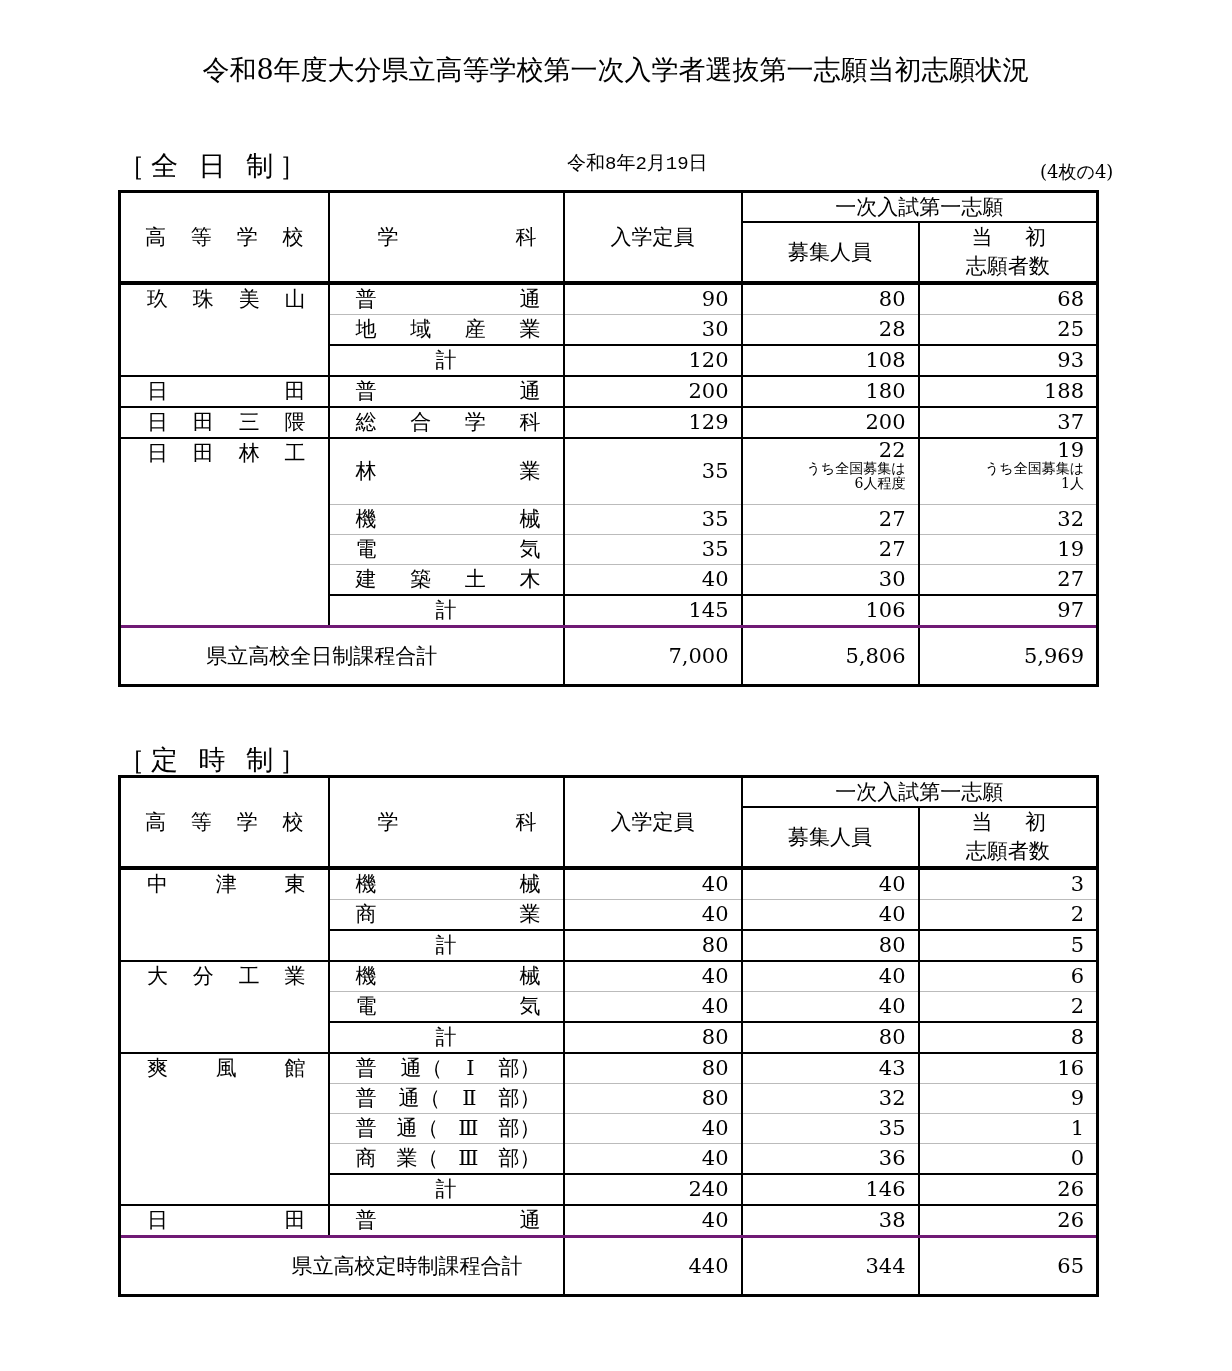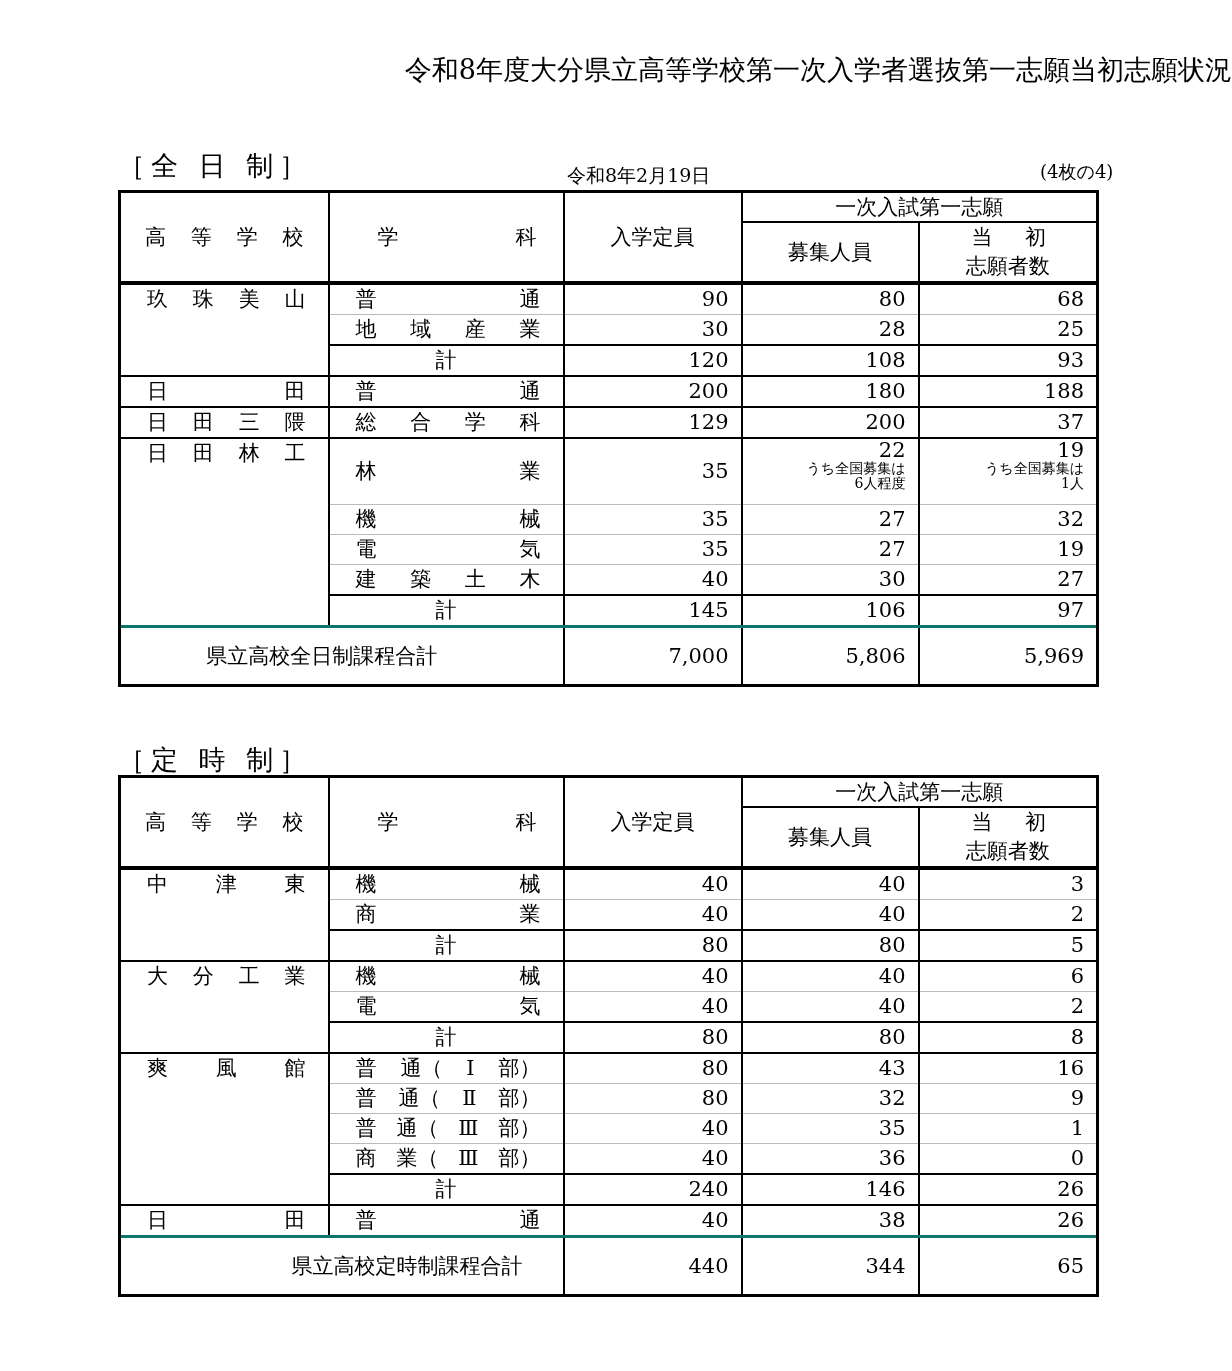--- a/index.html
+++ b/index.html
@@ -1,29 +1,29 @@
 <!DOCTYPE html>
 <html><head>
 <meta charset="utf-8">
 <style>
   html, body { margin:0; padding:0; background:#fff; }
   body { width:1232px; height:1371px; position:relative; font-family:"DejaVu Serif","Liberation Serif",serif; color:#000; }
-  .title { position:absolute; left:0; width:1232px; top:52px; text-align:right; font-size:27px; letter-spacing:0px; }
+  .title { position:absolute; left:0; width:1232px; top:52px; text-align:center; font-size:27px; letter-spacing:0px; }
   .section-label { position:absolute; left:118px; font-size:27px; font-family:"DejaVu Sans","Liberation Sans",sans-serif; letter-spacing:6px; }
-  .date { position:absolute; left:567px; top:163px; font-size:19px; }
+  .date { position:absolute; left:567px; top:150px; font-size:19px;font-family:Liberation Mono, monospace; }
   .page { position:absolute; left:1040px; top:160px; font-size:18px; }
   table.grid { position:absolute; left:118px; width:978px; border-collapse:collapse; table-layout:fixed; font-size:21px; }
   table.grid td { padding:0; height:29px; line-height:29px; border-left:2px solid #000; border-right:2px solid #000; border-top:1px solid #bbb; border-bottom:1px solid #bbb; overflow:hidden; white-space:nowrap; }
   table.grid tr.head td { border-top:3px solid #000; text-align:center; vertical-align:middle; }
   table.grid tr.head2 td { border-bottom:4px solid #000; }
   table.grid td.outerL { border-left:3px solid #000; }
   table.grid td.outerR { border-right:3px solid #000; }
   table.grid tr.grp td { border-top:2px solid #000; }
   table.grid tr.sub td.dept, table.grid tr.sub td.num { border-top:2px solid #000; }
-  table.grid tr.total td { border-top:3px solid #0f766e; border-bottom:3px solid #000; height:56px; line-height:56px; }
+  table.grid tr.total td { border-top:3px solid #701a75; border-bottom:3px solid #000; height:56px; line-height:56px; }
   table.grid td.school { vertical-align:top; padding-left:26px; padding-right:22px; }
   .spread { display:flex; justify-content:space-between; }
   table.grid td.dept { padding-left:26px; padding-right:22px; }
   table.grid td.dept.center { text-align:center; padding:0; }
   table.grid td.num { text-align:right; padding-right:12px; }
   table.grid td.hd-school { padding:0 24px; }
   .note { font-size:14px; line-height:15px; }
   .multi { line-height:20px; }
   .hd-two { line-height:24px; }
 </style>

